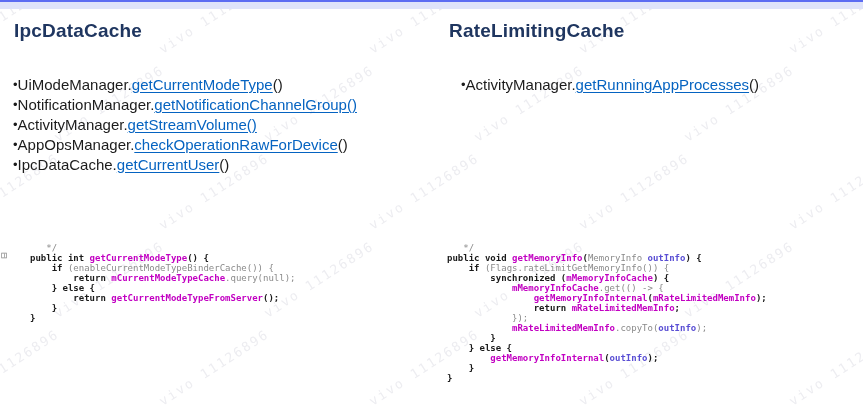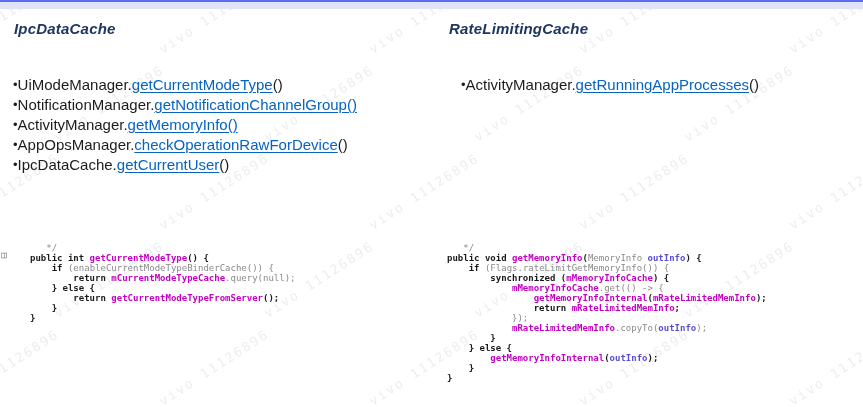--- a/index.html
+++ b/index.html
@@ -14,22 +14,22 @@
     position:absolute;top:0;left:0;right:0;height:9px;z-index:1;
     background:linear-gradient(to bottom,var(--topbar-accent) 0,var(--topbar-accent) 2px,var(--topbar-fill) 2px,var(--topbar-fill) 100%);
   }
   .wm-layer{position:absolute;inset:0;z-index:0;overflow:hidden;}
   .wm{
     position:absolute;font-family:"DejaVu Sans Mono",monospace;font-size:13px;
     letter-spacing:2px;color:var(--wm);transform:rotate(-33deg);white-space:nowrap;
   }
   .content{position:absolute;inset:0;z-index:2;}
   .col-title{
-    position:absolute;top:20px;font-size:15px;font-weight:bold;
-    color:var(--heading);letter-spacing:.2px;font-style:italic;
+    position:absolute;top:20px;font-size:19px;font-weight:bold;
+    color:var(--heading);letter-spacing:.2px;
   }
   .title-left{left:14px;}
   .title-right{left:449px;}
   .api-list{position:absolute;top:75px;font-size:15px;line-height:20px;color:var(--text);}
   .list-left{left:13px;}
   .list-right{left:461px;}
   .api-item{white-space:nowrap;}
   .bullet{font-size:13px;vertical-align:1px;}
   .api-link{color:var(--link);text-decoration:underline;text-underline-offset:2px;cursor:pointer;}
   .code{
@@ -78,21 +78,21 @@
     </div>
   <div class="topbar"></div>
 
   <div class="content">
     <div class="col-title title-left">IpcDataCache</div>
     <div class="col-title title-right">RateLimitingCache</div>
 
     <div class="api-list list-left" id="list-left">
         <div class="api-item"><span class="bullet">•</span><span>UiModeManager.</span><a class="api-link">getCurrentModeType</a><span>()</span></div>
         <div class="api-item"><span class="bullet">•</span><span>NotificationManager.</span><a class="api-link">getNotificationChannelGroup()</a><span></span></div>
-        <div class="api-item"><span class="bullet">•</span><span>ActivityManager.</span><a class="api-link">getMemoryInfo()</a><span></span></div>
+        <div class="api-item"><span class="bullet">•</span><span>ActivityManager.</span><a class="api-link">getStreamVolume()</a><span></span></div>
         <div class="api-item"><span class="bullet">•</span><span>AppOpsManager.</span><a class="api-link">checkOperationRawForDevice</a><span>()</span></div>
         <div class="api-item"><span class="bullet">•</span><span>IpcDataCache.</span><a class="api-link">getCurrentUser</a><span>()</span></div>
       </div>
     <div class="api-list list-right" id="list-right">
         <div class="api-item"><span class="bullet">•</span><span>ActivityManager.</span><a class="api-link">getRunningAppProcesses</a><span>()</span></div>
       </div>
 
     <span class="fold-marker">⊟</span>
 
     <div class="code code-left" id="code-left"><div class="code-line"><span class="tk-plain">   */</span></div><div class="code-line"><span class="tk-kw">public int </span><span class="tk-id">getCurrentModeType</span><span class="tk-def">() {</span></div><div class="code-line"><span class="tk-def">    </span><span class="tk-kw">if </span><span class="tk-plain">(enableCurrentModeTypeBinderCache()) {</span></div><div class="code-line"><span class="tk-def">        </span><span class="tk-kw">return </span><span class="tk-id">mCurrentModeTypeCache</span><span class="tk-plain">.query(null);</span></div><div class="code-line"><span class="tk-kw">    } else {</span></div><div class="code-line"><span class="tk-def">        </span><span class="tk-kw">return </span><span class="tk-id">getCurrentModeTypeFromServer</span><span class="tk-def">();</span></div><div class="code-line"><span class="tk-def">    }</span></div><div class="code-line"><span class="tk-def">}</span></div></div>

